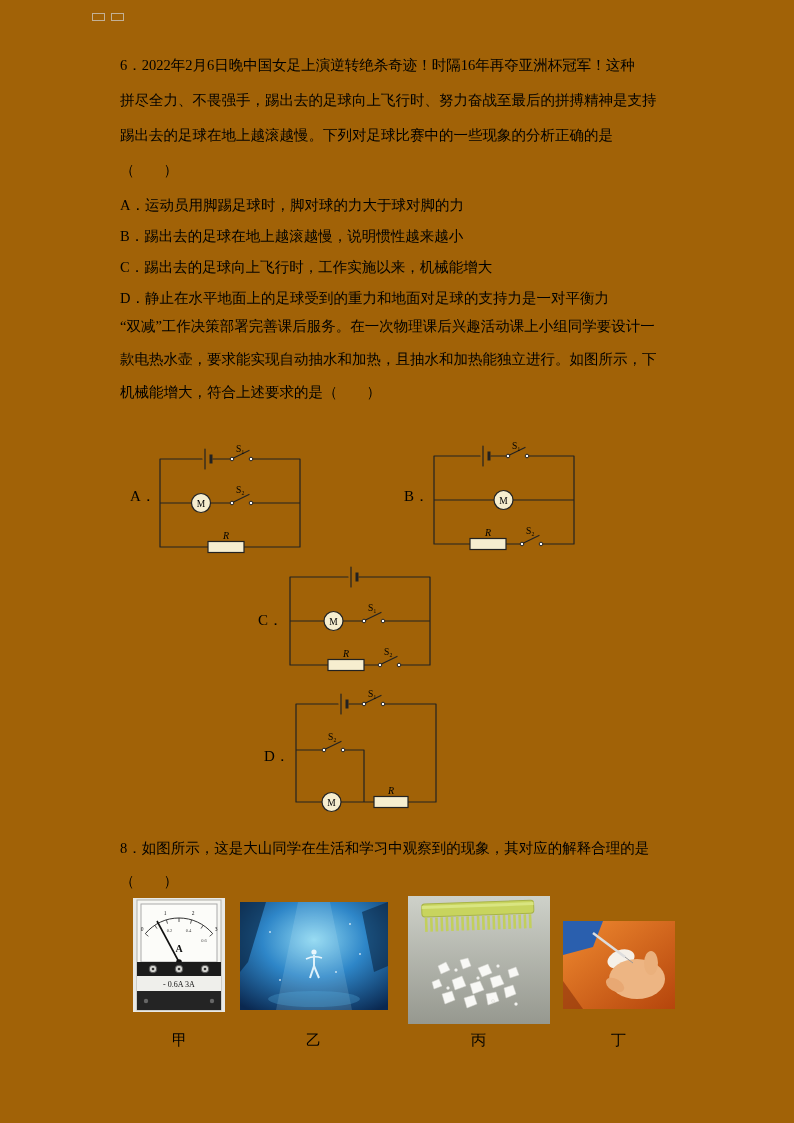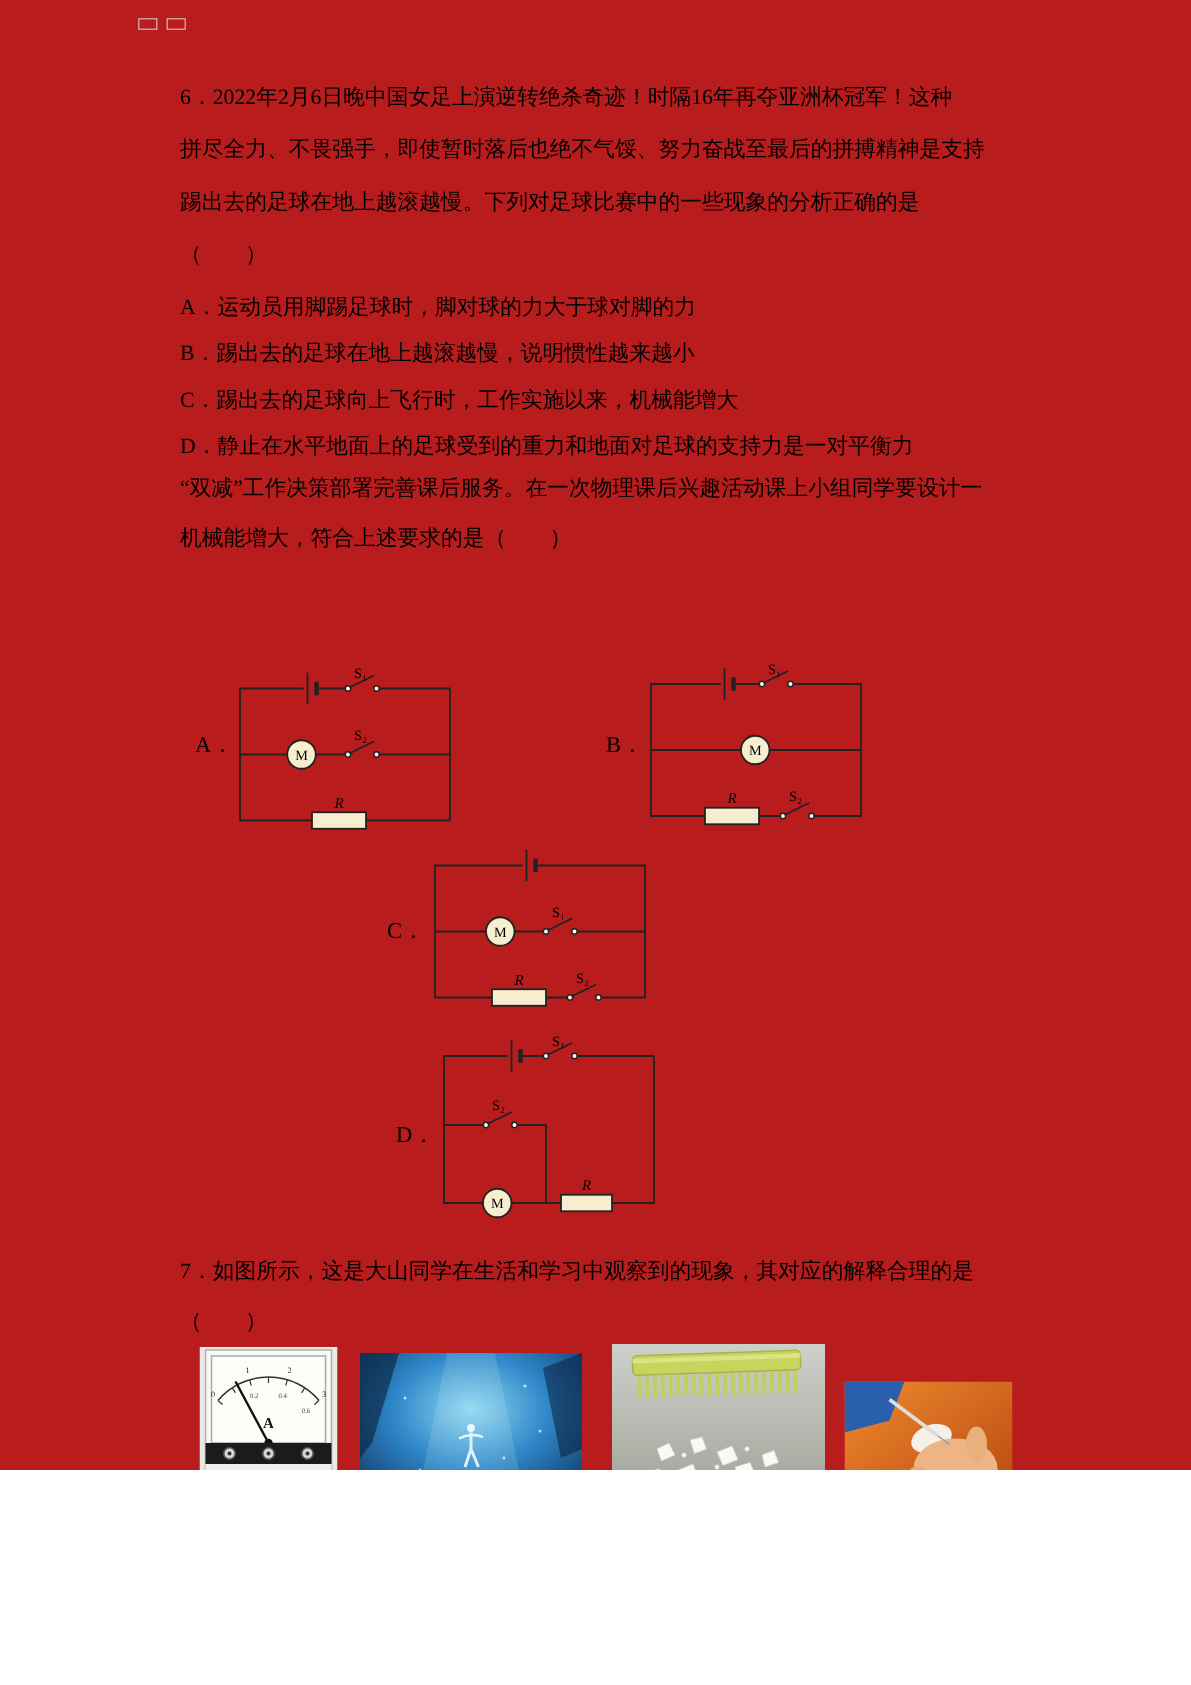--- a/index.html
+++ b/index.html
@@ -1,18 +1,18 @@
 <!DOCTYPE html>
 <html><head>
 <meta charset="utf-8">
 <style>
   * { margin:0; padding:0; box-sizing:border-box; }
   html,body { background:#ffffff; }
   body { font-family:"Liberation Serif","DejaVu Serif",serif; color:#000; }
-  .page { position:relative; width:794px; height:980px; background:#b91c1c; overflow:hidden; }
+  .page { position:relative; width:794px; height:1123px; background:#a16207; overflow:hidden; }
   .abs { position:absolute; }
   .textline { white-space:pre; font-size:14.5px; }
   .q6-stem { left:120px; top:48px; }
   .q6-stem .textline { line-height:35px; }
   .q6-options { left:120px; top:190px; }
   .q6-options .textline { line-height:31px; }
   .q7-stem { left:120px; top:310px; }
   .q7-stem .textline { line-height:33px; }
   .q8-stem { left:120px; top:832px; }
   .q8-stem .textline { line-height:33px; }
@@ -32,33 +32,34 @@
 <body>
 
 <div class="page">
 
   <div class="abs" style="left:92px;top:7px;">
     <span class="artifact-box"></span><span class="artifact-box"></span>
   </div>
 
   <div class="abs q6-stem">
     <div class="textline">6．2022年2月6日晚中国女足上演逆转绝杀奇迹！时隔16年再夺亚洲杯冠军！这种</div>
-    <div class="textline">拼尽全力、不畏强手，即使暂时落后也绝不气馁、努力奋战至最后的拼搏精神是支持</div>
+    <div class="textline">拼尽全力、不畏强手，踢出去的足球向上飞行时、努力奋战至最后的拼搏精神是支持</div>
     <div class="textline">踢出去的足球在地上越滚越慢。下列对足球比赛中的一些现象的分析正确的是</div>
     <div class="textline">（　　）</div>
   </div>
   <div class="abs q6-options">
     <div class="textline">A．运动员用脚踢足球时，脚对球的力大于球对脚的力</div>
     <div class="textline">B．踢出去的足球在地上越滚越慢，说明惯性越来越小</div>
     <div class="textline">C．踢出去的足球向上飞行时，工作实施以来，机械能增大</div>
     <div class="textline">D．静止在水平地面上的足球受到的重力和地面对足球的支持力是一对平衡力</div>
   </div>
 
   <div class="abs q7-stem">
     <div class="textline">“双减”工作决策部署完善课后服务。在一次物理课后兴趣活动课上小组同学要设计一</div>
+    <div class="textline">款电热水壶，要求能实现自动抽水和加热，且抽水和加热能独立进行。如图所示，下</div>
     <div class="textline">机械能增大，符合上述要求的是（　　）</div>
   </div>
 
   <div class="abs circuit-label" style="left:130px;top:487px;">A．</div>
   <div class="abs circuit-label" style="left:404px;top:487px;">B．</div>
   <div class="abs circuit-label" style="left:258px;top:611px;">C．</div>
   <div class="abs circuit-label" style="left:264px;top:747px;">D．</div>
 
   <svg class="abs" style="left:152px;top:445px;" width="156" height="116" viewBox="0 0 156 116">
     <path class="wire" d="M8,14 H50 M61,14 H78 M101,14 H148 M8,14 V102 M148,14 V102 M8,58 H39 M59,58 H78 M101,58 H148 M8,102 H56 M92,102 H148"></path>
@@ -166,21 +167,21 @@
       <circle class="comp-fill" cx="43.5" cy="112" r="9.5"></circle>
       <text class="cl" x="43.5" y="115.5" text-anchor="middle">M</text>
     </g>
     <g>
       <rect class="comp-fill" x="86" y="106.5" width="34" height="11"></rect>
     </g>
     <text class="rl" x="103" y="103.5" text-anchor="middle">R</text>
   </svg>
 
   <div class="abs q8-stem">
-    <div class="textline">7．如图所示，这是大山同学在生活和学习中观察到的现象，其对应的解释合理的是</div>
+    <div class="textline">8．如图所示，这是大山同学在生活和学习中观察到的现象，其对应的解释合理的是</div>
     <div class="textline">（　　）</div>
   </div>
 
   <svg class="abs" style="left:133px;top:898px;" width="92" height="114" viewBox="0 0 92 114">
     <rect width="92" height="114" fill="#e9e9e5"></rect>
     <rect x="4" y="2" width="84" height="110" fill="#f7f7f3" stroke="#b0b0aa"></rect>
     <g>
       <rect x="8" y="6" width="76" height="58" fill="#fcfcf9" stroke="#aaa"></rect>
       <path d="M12.3,35.7 A44,44 0 0 1 79.7,35.7" fill="none" stroke="#333" stroke-width="1"></path>
       <g stroke="#333" stroke-width="0.8">

